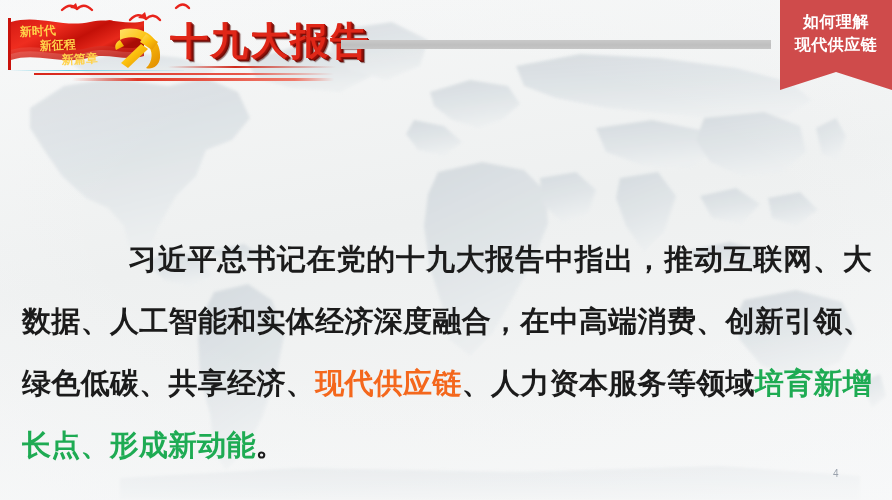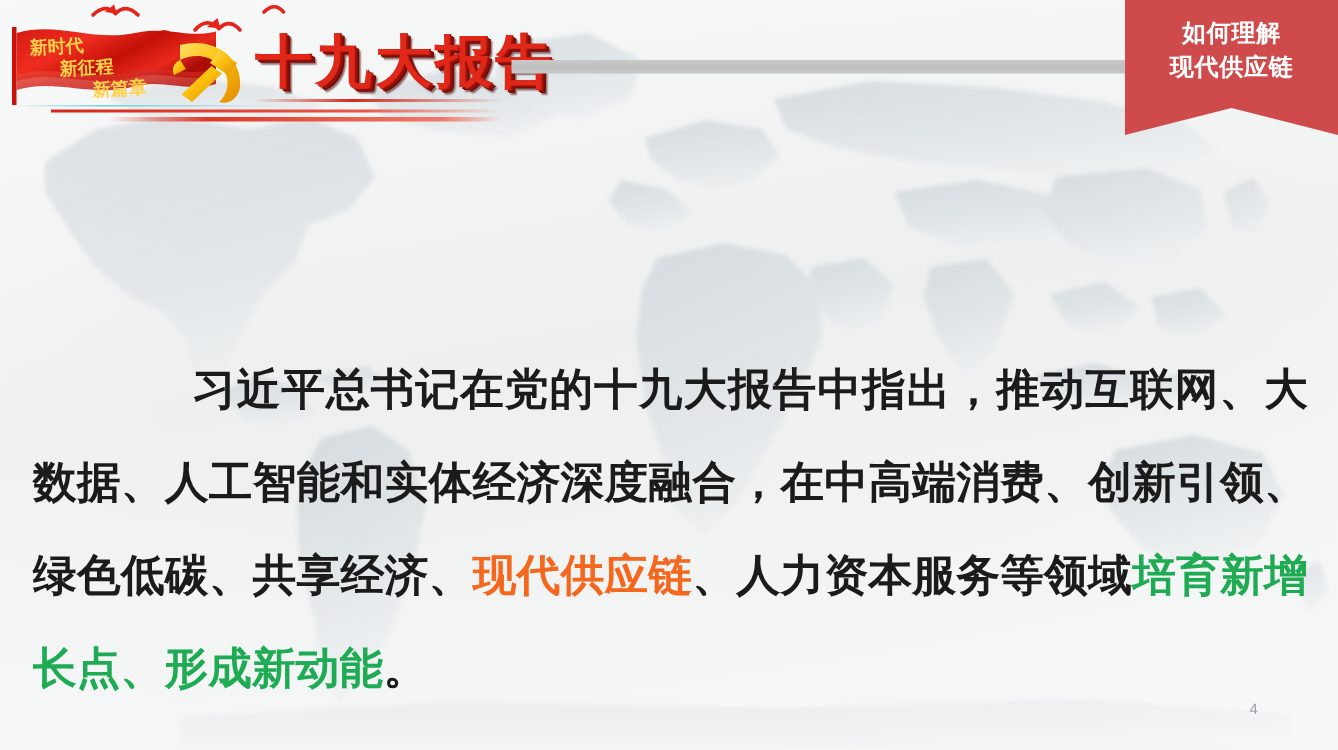--- a/index.html
+++ b/index.html
@@ -64,21 +64,21 @@
     background:linear-gradient(90deg,rgba(216,38,26,0) 0%,#cf2a1d 40%,rgba(207,42,29,0) 100%);
   }
 
   .gray-bar{
     position:absolute;left:341px;top:40px;width:430px;height:9px;
     background:linear-gradient(180deg,#c9c9c9 0%,#bfbfbf 55%,#c6c6c6 100%);
   }
 
   
   .ribbon{
-    position:absolute;right:0;top:0;width:142px;height:90px;
+    position:absolute;right:0;top:0;width:112px;height:90px;
     background:#cf4b4b;
     clip-path:polygon(0 0,100% 0,100% 100%,50% 80%,0 100%);
     box-shadow:-1px 0 2px rgba(0,0,0,.06);
     display:flex;flex-direction:column;align-items:center;
     justify-content:flex-start;padding-top:11px;box-sizing:border-box;margin-left:44px;
   }
   .ribbon-line{
     color:#ffffff;font-size:16px;font-weight:700;line-height:1.42;
     letter-spacing:.5px;white-space:nowrap;
     font-family:"DejaVu Sans","Liberation Sans",sans-serif;

